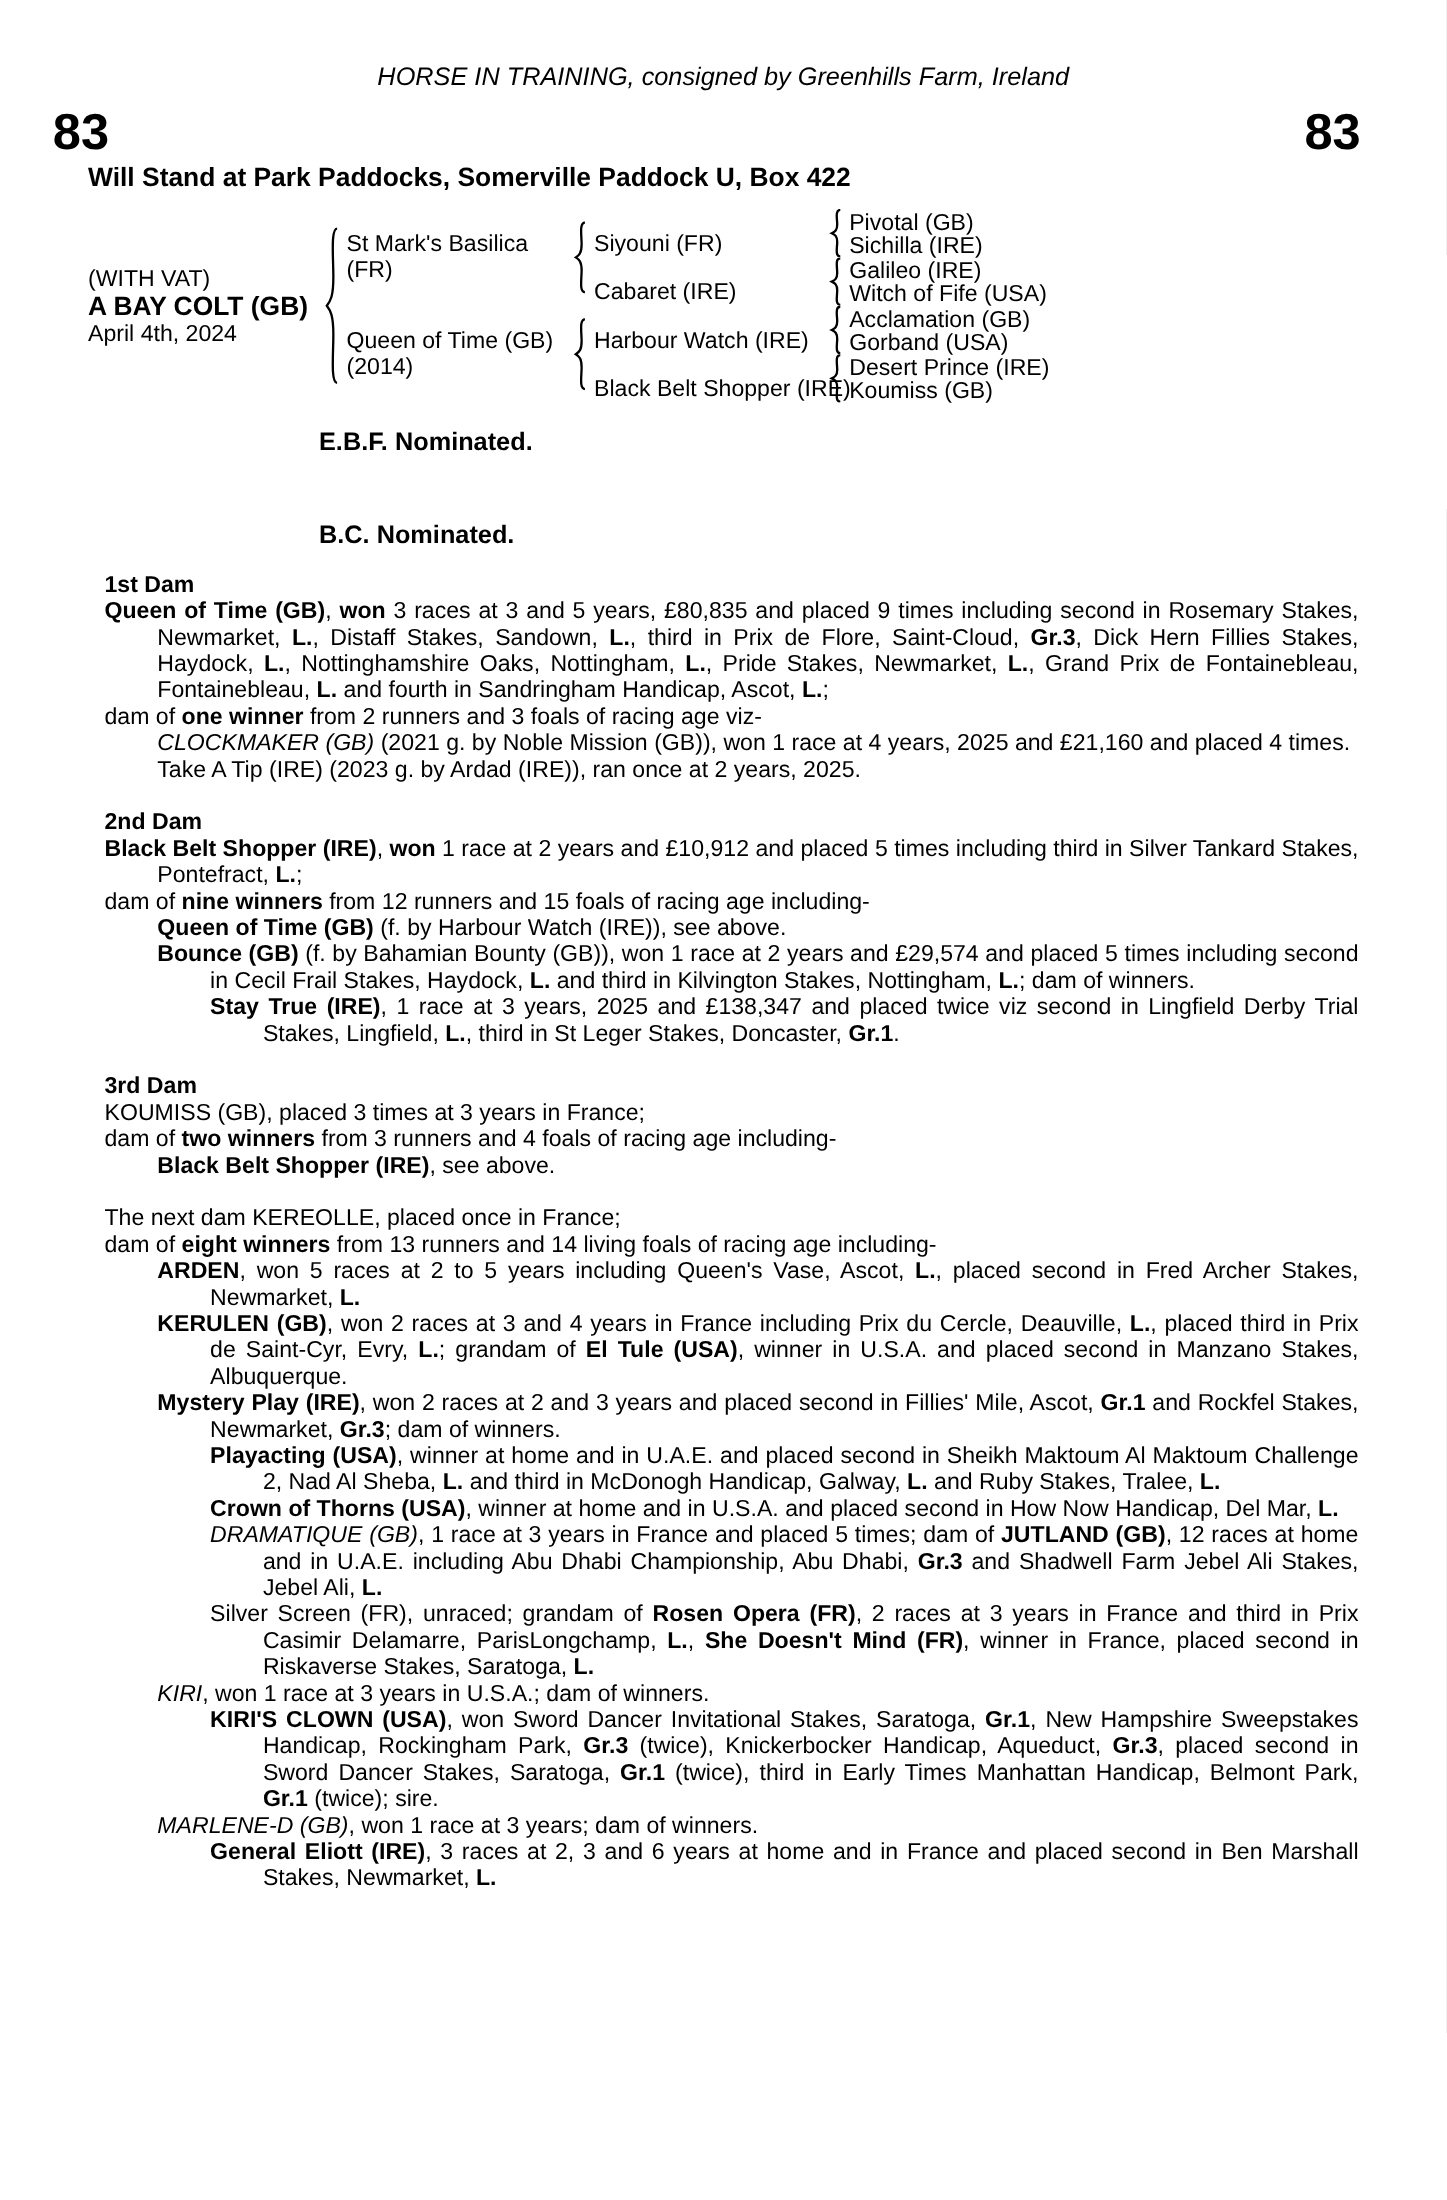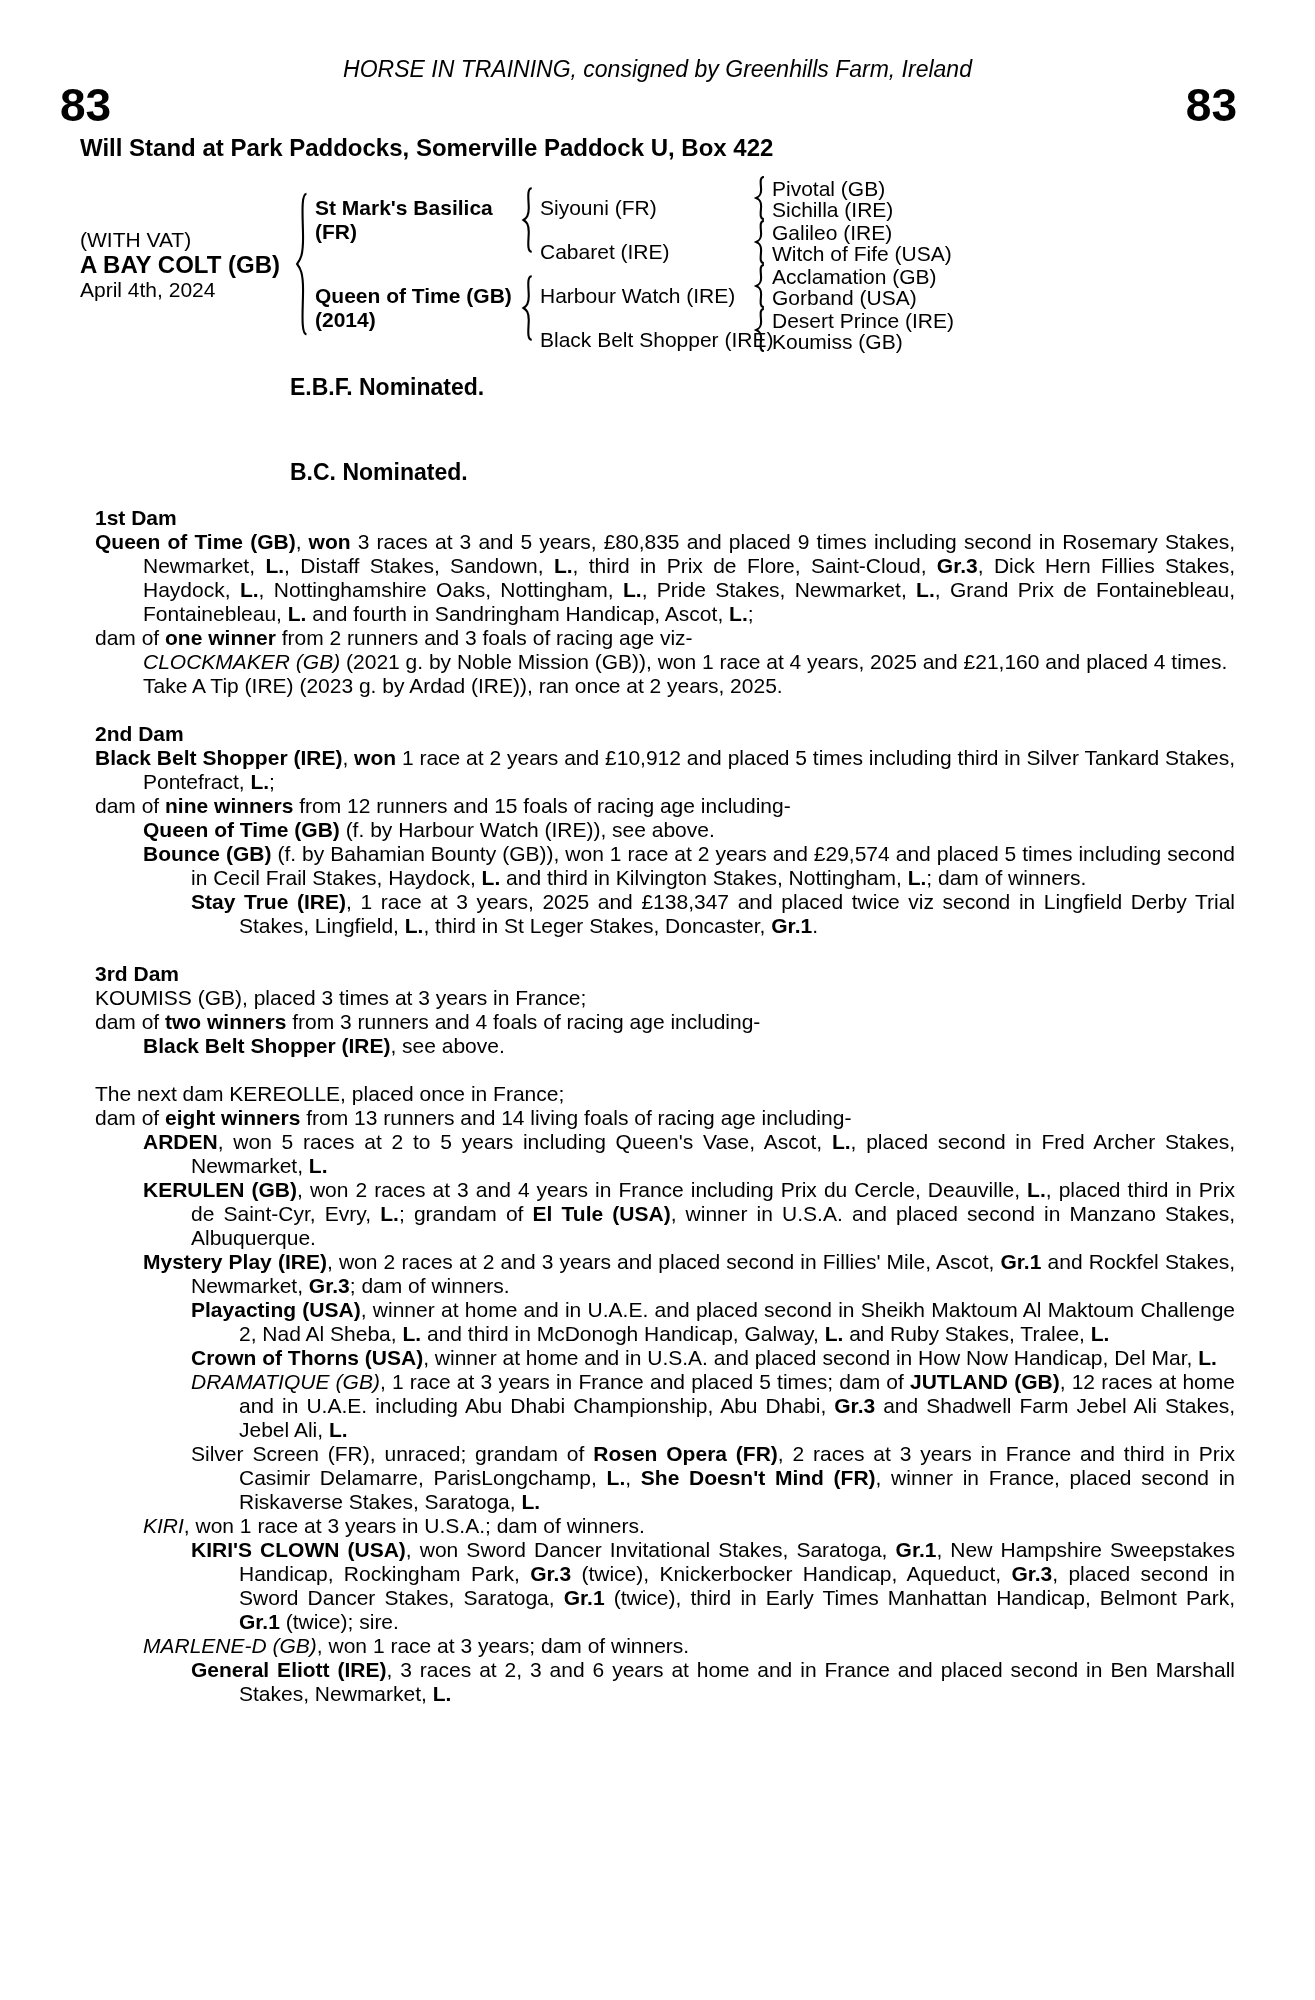--- a/index.html
+++ b/index.html
@@ -16,22 +16,22 @@
   .consignor {
     margin-top: 56px;
     text-align: center;
     font-style: italic;
     font-size: 23px;
     line-height: 26px;
   }
   .lot-row {
     display: flex;
     justify-content: space-between;
-    padding: 0 78px 0 60px;
-    margin-top: 2px;
+    padding: 0 78px 0 48px;
+    margin-top: 16px;
     font-weight: bold;
     font-size: 46px;
     line-height: 42px;
   }
   .stand-line {
     padding-left: 80px;
     margin-top: 8px;
     font-weight: bold;
     font-size: 24px;
     line-height: 28px;
@@ -41,21 +41,21 @@
     display: flex;
     align-items: center;
     margin-top: 14px;
     padding-left: 80px;
     font-size: 21px;
   }
   .colt-info { width: 212px; line-height: 25px; }
   .colt-name { font-weight: bold; font-size: 24px; }
   .gen-col { display: flex; flex-direction: column; }
   .parent-row { display: flex; align-items: center; }
-  .parent-name { width: 204px; line-height: 24px; font-weight: bold; }
+  .parent-name { width: 204px; line-height: 24px; }
   .gp-row { display: flex; align-items: flex-end; }
   .gp-name { width: 212px; white-space: nowrap; }
   .gg-name { height: 21px; line-height: 21px; white-space: nowrap; }
   .brace { display: block; margin-right: 6px; }
   .brace-1 { width: 17px; height: 146px; }
   .brace-2 { width: 15px; height: 66px; }
   .brace-3 { width: 14px; height: 44px; }
   .brace path { stroke: #000; fill: none; stroke-width: 2.1; }
   
   .nominations {

